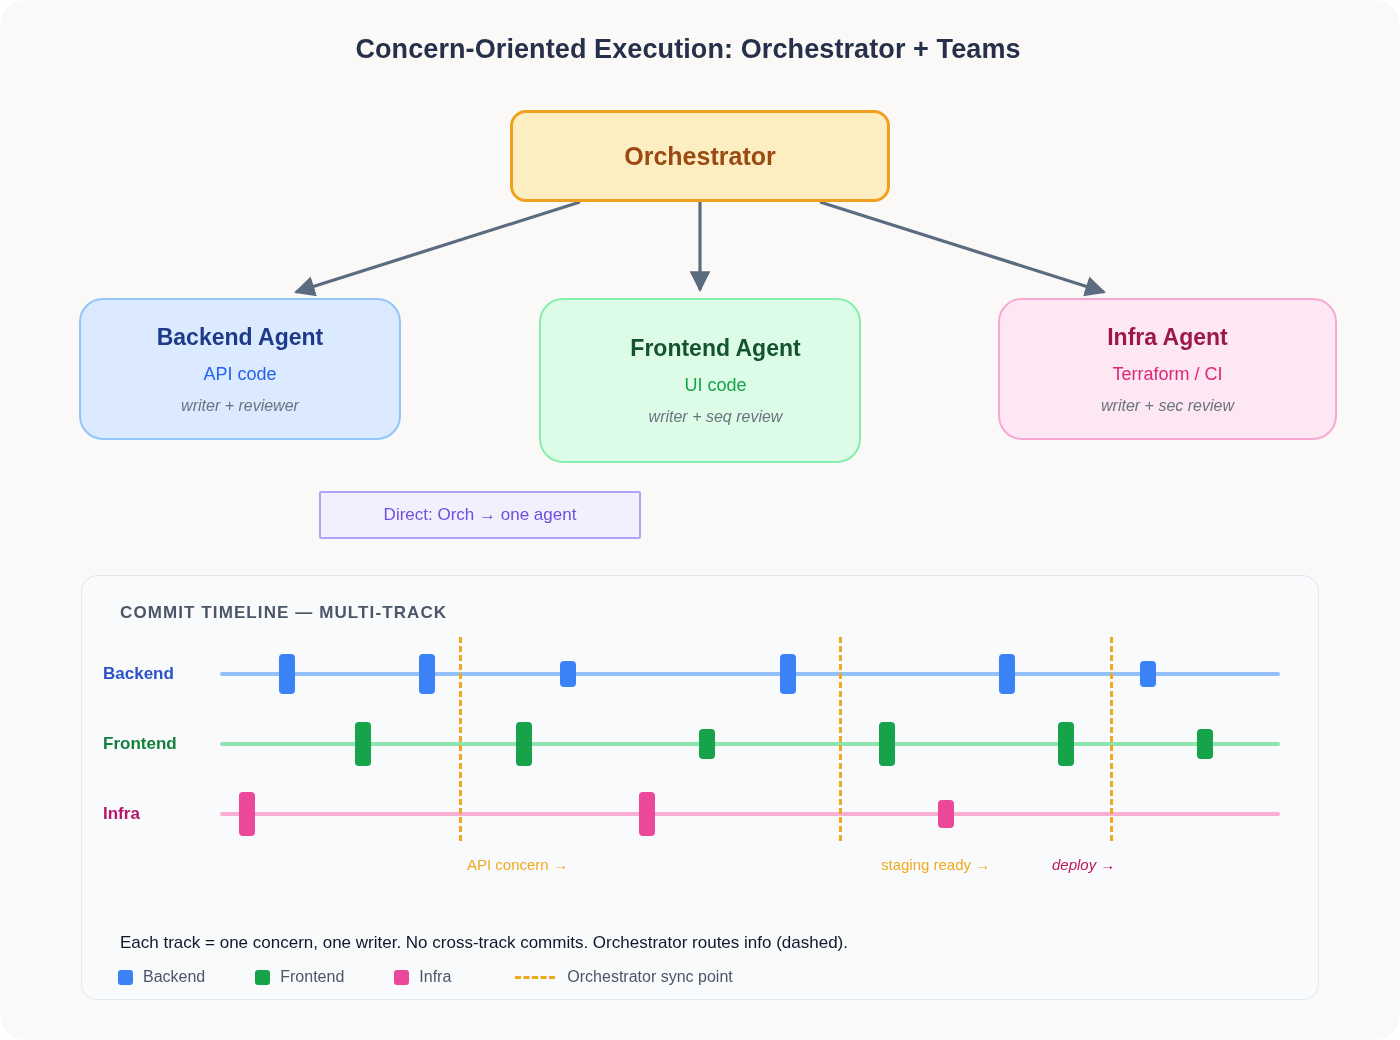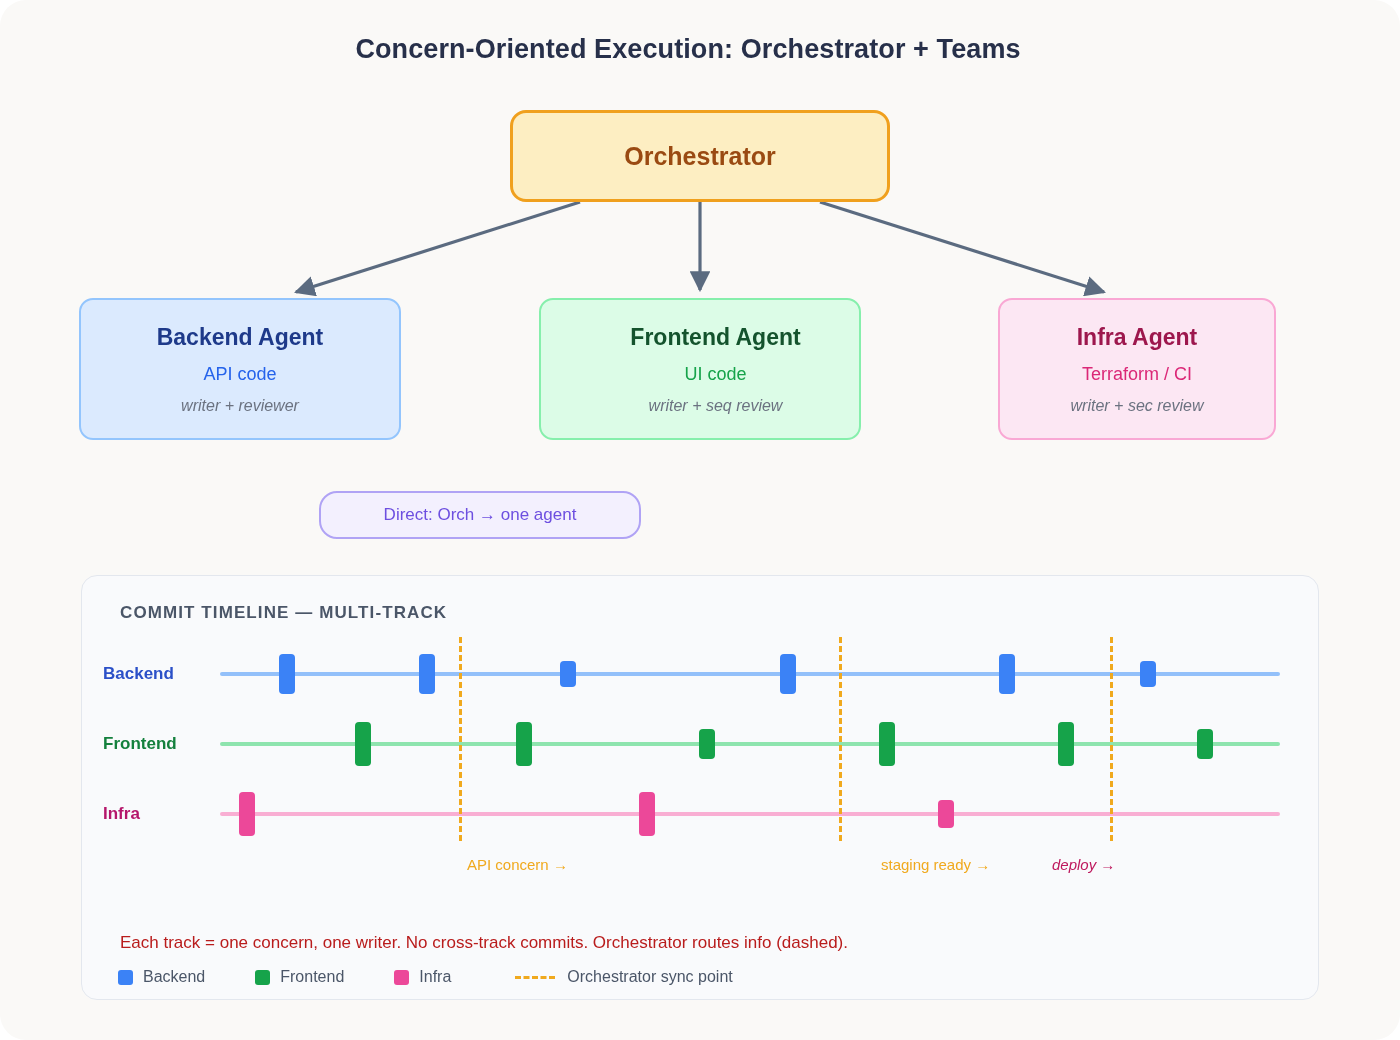--- a/index.html
+++ b/index.html
@@ -7,59 +7,59 @@
   #page{position:relative;width:1400px;height:1040px;background:#faf9f7;border-radius:26px;overflow:hidden;}
 
   
   #title{position:absolute;left:0;top:34px;width:1376px;text-align:center;
     font-size:27px;font-weight:bold;color:#27304a;letter-spacing:.1px;}
 
   
   #links{position:absolute;left:0;top:0;width:1400px;height:1040px;pointer-events:none;}
 
   
-  .nodebox{position:absolute;box-sizing:border-box;border-radius:14px;
+  .nodebox{position:absolute;box-sizing:border-box;border-radius:24px;
     display:flex;flex-direction:column;align-items:center;justify-content:center;}
   #orch{left:510px;top:110px;width:380px;height:92px;background:#fdeec2;
     border:3px solid #f0a01e;border-radius:16px;}
   #orch .t{font-size:25px;font-weight:bold;color:#9a4a12;}
 
   #backend{left:79px;top:298px;width:322px;height:142px;background:#dbeafe;border:2.5px solid #93c5fd;}
-  #frontend{left:539px;top:298px;width:322px;height:142px;background:#dcfce7;border:2.5px solid #86efac;padding-left:31px;}
-  #infra{left:998px;top:298px;width:278px;height:142px;background:#fce7f3;border:2.5px solid #f9a8d4;}
+  #frontend{left:539px;top:298px;width:322px;height:165px;background:#dcfce7;border:2.5px solid #86efac;padding-left:31px;}
+  #infra{left:998px;top:298px;width:339px;height:142px;background:#fce7f3;border:2.5px solid #f9a8d4;}
 
   .nodebox .h{font-size:23px;font-weight:bold;margin-bottom:13px;}
   .nodebox .s{font-size:18px;margin-bottom:12px;}
   .nodebox .m{font-size:16px;font-style:italic;color:#6b7280;}
 
   #backend .h{color:#1e3a8a;} #backend .s{color:#2563eb;}
   #frontend .h{color:#14532d;} #frontend .s{color:#16a34a;}
   #infra .h{color:#9d174d;} #infra .s{color:#db2777;}
 
   
-  .chip{position:absolute;box-sizing:border-box;height:48px;border-radius:18px;
+  .chip{position:absolute;box-sizing:border-box;height:48px;border-radius:2px;
     background:#f3f0fe;border:2px solid #b0a3f5;display:flex;align-items:center;
     justify-content:center;color:#6d4fe0;font-size:17px;padding:0 22px;}
   #chip1{left:319px;top:491px;width:322px;}
   #chip2{left:759px;top:491px;width:362px;}
 
   
   #panel{position:absolute;left:81px;top:575px;width:1238px;height:425px;box-sizing:border-box;
     background:#f9fafc;border:1.5px solid #e3e7ee;border-radius:16px;}
   #panel-title{position:absolute;left:120px;top:603px;font-size:17px;font-weight:bold;
     color:#4b5668;letter-spacing:1.1px;}
 
   .tracklabel{position:absolute;font-size:17px;font-weight:bold;}
   .trackline{position:absolute;left:220px;width:1060px;height:4px;border-radius:2px;}
   .marker{position:absolute;border-radius:4px;}
 
   .syncline{position:absolute;width:0;border-left:3px dashed #f0a91e;}
   .synclabel{position:absolute;font-size:15px;color:#f0a91e;white-space:nowrap;}
 
-  #caption{position:absolute;left:120px;top:933px;font-size:17px;color:#b91c1c;}
+  #caption{position:absolute;left:120px;top:933px;font-size:17px;color:#0f172a;}
 
   #legend{position:absolute;left:118px;top:968px;display:flex;align-items:center;}
   .lg{display:flex;align-items:center;margin-right:50px;}
   .sw{width:15px;height:15px;border-radius:3px;margin-right:10px;}
   .lgtxt{font-size:16px;color:#4b5668;}
   .dashsw{width:40px;height:0;border-top:3px dashed #f0a91e;margin-right:12px;}
 </style>
 </head>
 <body>
 

